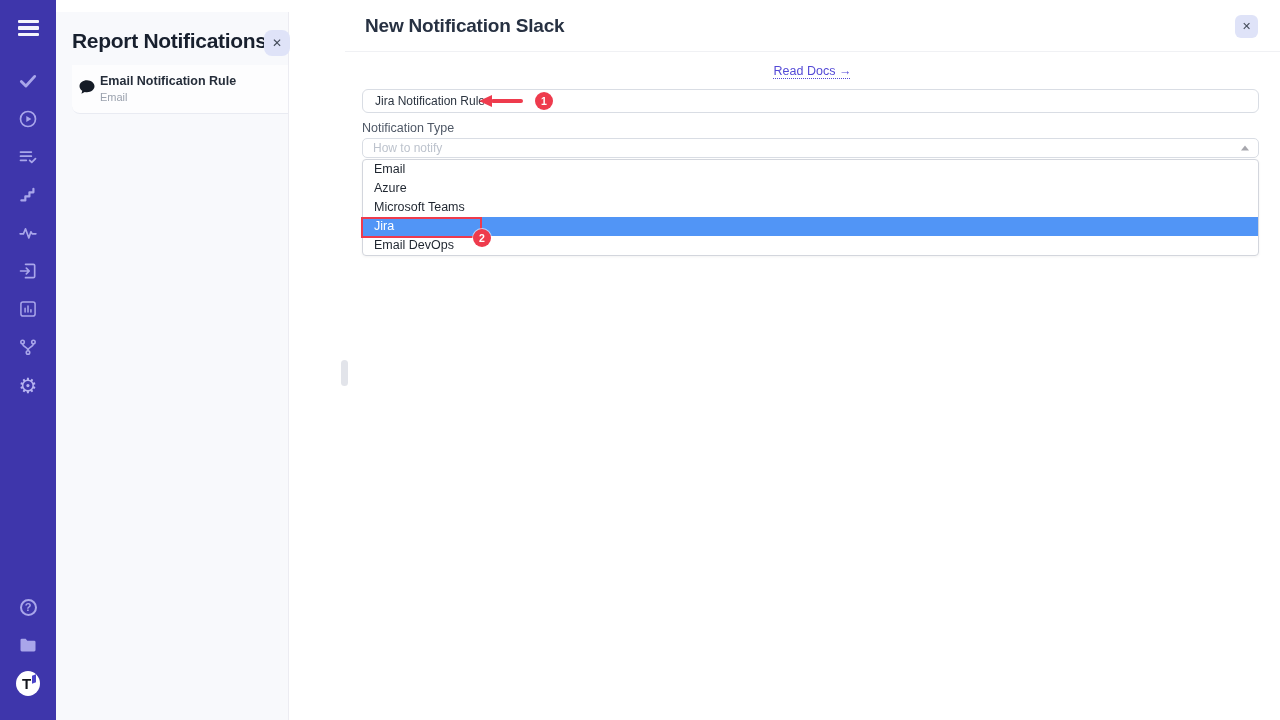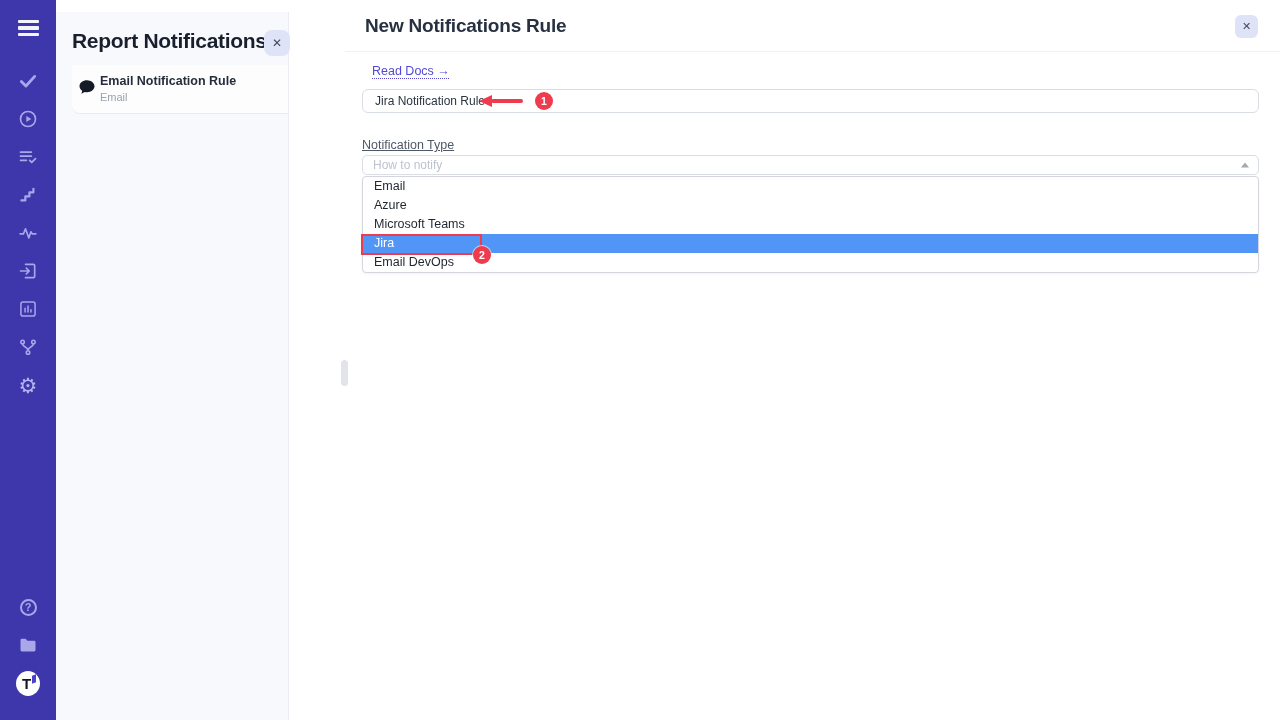--- a/index.html
+++ b/index.html
@@ -81,29 +81,29 @@
     height: 52px; border-bottom: 1px solid #f0f1f4;
     display: flex; align-items: center; padding: 0 20px;
   }
   .main-title { font-size: 19px; font-weight: 700; letter-spacing: -0.2px; color: #273142; }
   .main-close {
     position: absolute; top: 15px; right: 22px;
     width: 23px; height: 23px; border-radius: 6px;
     background: #dfe3f8; color: #434b59; font-size: 11px;
     display: flex; align-items: center; justify-content: center;
   }
-  .read-docs-row { text-align: left; padding: 9px 27px 0; }
+  .read-docs-row { text-align: center; padding: 9px 27px 0; }
   .read-docs {
     color: #5349d6; font-size: 12.5px; cursor: pointer;
     text-decoration: underline dotted; text-underline-offset: 3px; text-decoration-thickness: 1px;
   }
 
   .form { padding: 10px 21px 0 17px; }
   .field-label { font-size: 12.5px; color: #4f5866; margin-bottom: 4px; }
-  .field-label.mt { margin-top: 25px; margin-bottom: 3px; text-decoration: underline; }
+  .field-label.mt { margin-top: 8px; margin-bottom: 3px; }
 
   .text-input {
     position: relative; height: 24px;
     border: 1px solid #d9dde4; border-radius: 6px;
     display: flex; align-items: center; padding: 0 12px;
     font-size: 12px; color: #2b3440; background: #fff;
   }
 
   .select-box {
     position: relative; height: 20px;
@@ -242,21 +242,21 @@
         <div class="item-title">Email Notification Rule</div>
         <div class="item-sub">Email</div>
       </div>
     </div>
 
     <div class="resize-handle"></div>
   </section>
 
   <section class="main">
     <header class="main-header">
-      <h1 class="main-title">New Notifications Rule</h1>
+      <h1 class="main-title">New Notification Slack</h1>
       <button class="main-close">✕</button>
     </header>
 
     <div class="read-docs-row">
       <a class="read-docs">Read Docs →</a>
     </div>
 
     <div class="form">
       <div class="text-input">
         <span>Jira Notification Rule</span>

